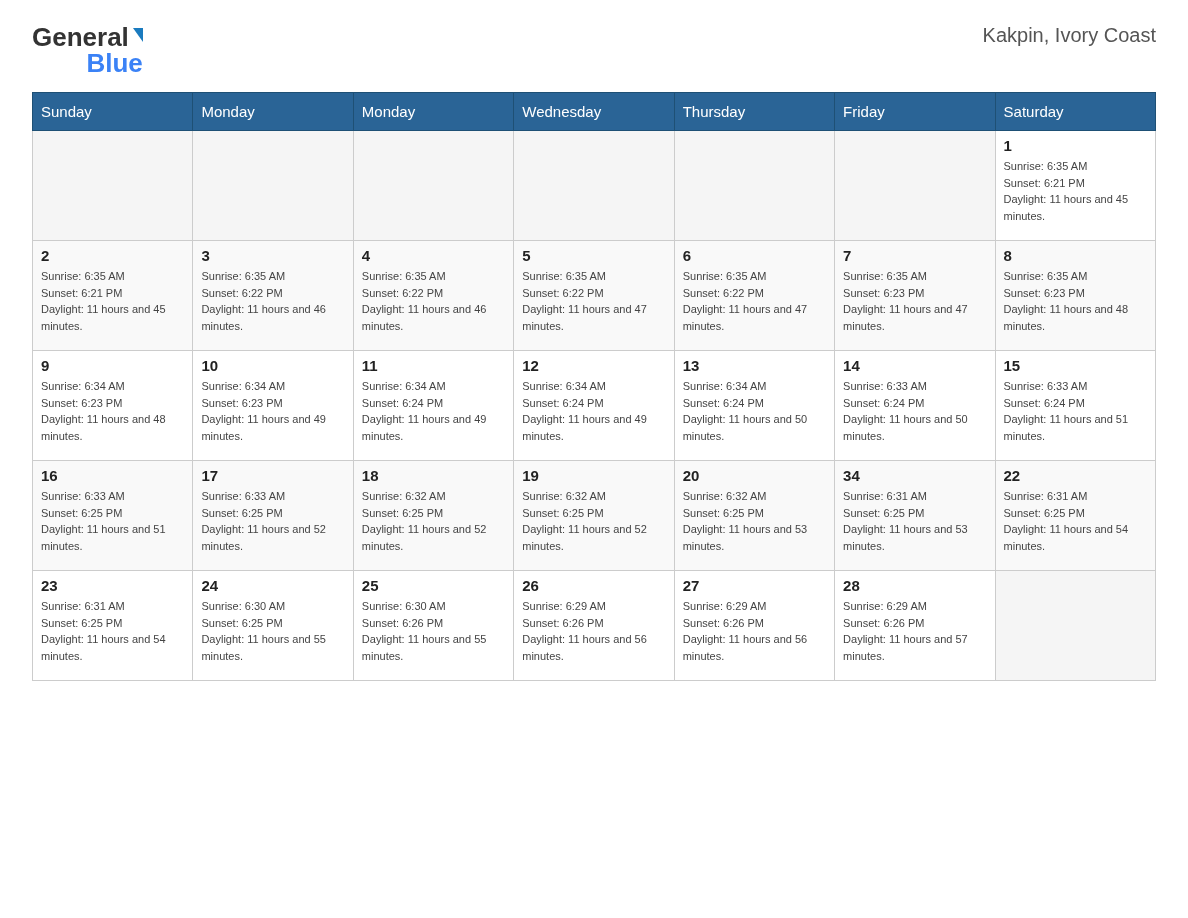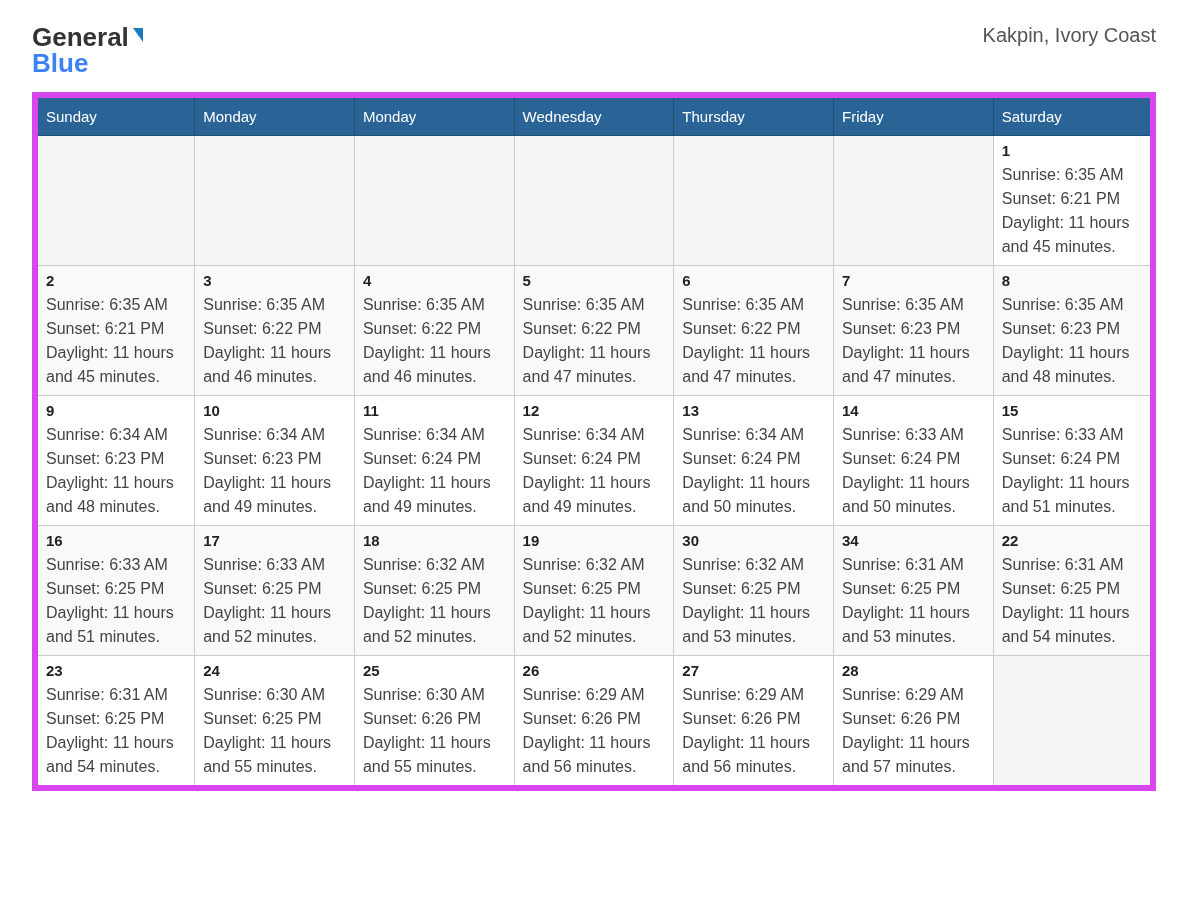--- a/index.html
+++ b/index.html
@@ -12,21 +12,21 @@
     }
     .header {
       display: flex;
       justify-content: space-between;
       align-items: flex-start;
       margin-bottom: 16px;
     }
     .logo {
       display: flex;
       flex-direction: column;
-      align-items: flex-start;
+      align-items: flex-end;
     }
     .logo-general {
       font-size: 26px;
       font-weight: bold;
       color: #333;
       line-height: 1;
     }
     .logo-blue {
       font-size: 26px;
       font-weight: bold;
@@ -53,21 +53,21 @@
       color: #222;
       line-height: 1.1;
     }
     .location-title {
       font-size: 20px;
       color: #555;
     }
     .calendar {
       width: 100%;
       border-collapse: collapse;
-      border: 6px solid #d946ef;
+      border: 1px solid #d946ef;
       padding-left: 16px;
     }
     .calendar thead tr th {
       background-color: #2a6496;
       color: #fff;
       padding: 10px 8px;
       text-align: left;
       font-size: 15px;
       font-weight: normal;
       border: 1px solid #1e5075;
@@ -80,21 +80,21 @@
       min-height: 110px;
       height: 110px;
     }
     .day-number {
       font-size: 15px;
       font-weight: bold;
       color: #222;
       margin-bottom: 4px;
     }
     .day-info {
-      font-size: 16px;
+      font-size: 11px;
       color: #444;
       line-height: 1.5;
     }
     .calendar tbody tr:nth-child(odd) td {
       background-color: #fff;
     }
     .calendar tbody tr:nth-child(even) td {
       background-color: #f9f9f9;
     }
     .empty-cell {
@@ -254,21 +254,21 @@
 Sunset: 6:25 PM
 Daylight: 11 hours and 52 minutes.</div>
         </td>
         <td>
           <div class="day-number">19</div>
           <div class="day-info" style="white-space: pre-line;">Sunrise: 6:32 AM
 Sunset: 6:25 PM
 Daylight: 11 hours and 52 minutes.</div>
         </td>
         <td>
-          <div class="day-number">30</div>
+          <div class="day-number">20</div>
           <div class="day-info" style="white-space: pre-line;">Sunrise: 6:32 AM
 Sunset: 6:25 PM
 Daylight: 11 hours and 53 minutes.</div>
         </td>
         <td>
           <div class="day-number">34</div>
           <div class="day-info" style="white-space: pre-line;">Sunrise: 6:31 AM
 Sunset: 6:25 PM
 Daylight: 11 hours and 53 minutes.</div>
         </td>

